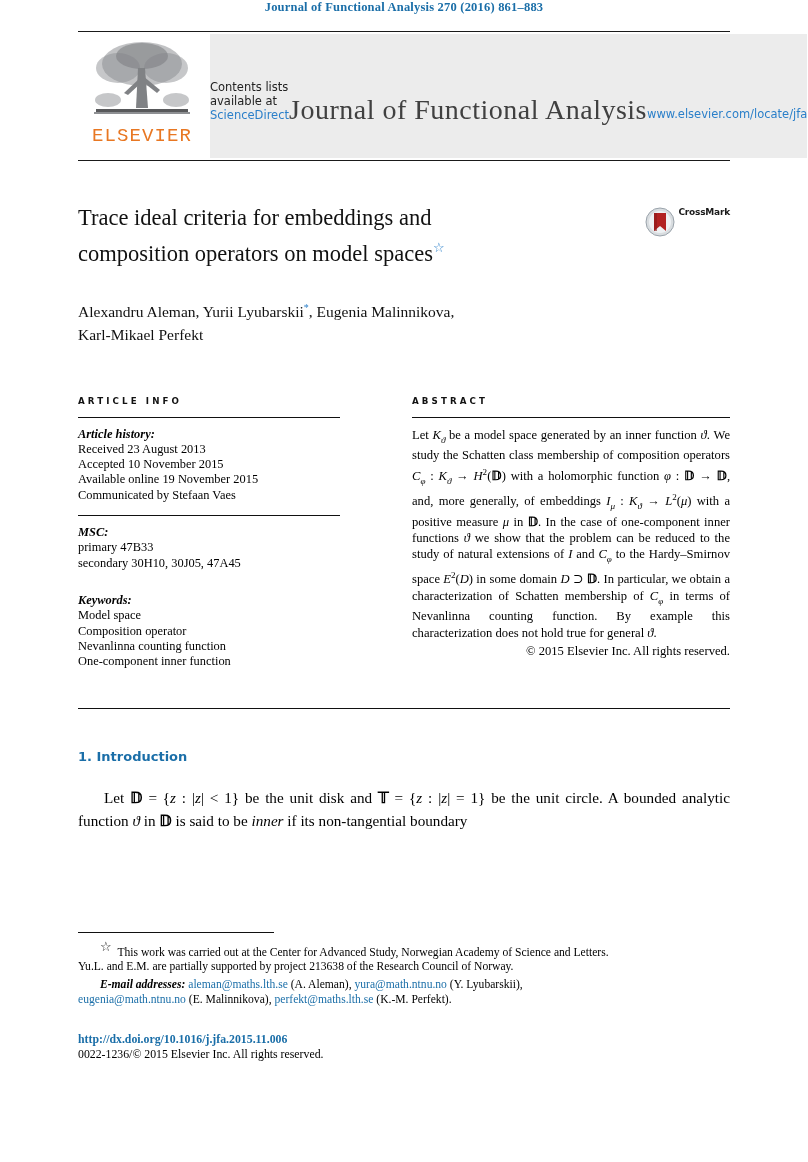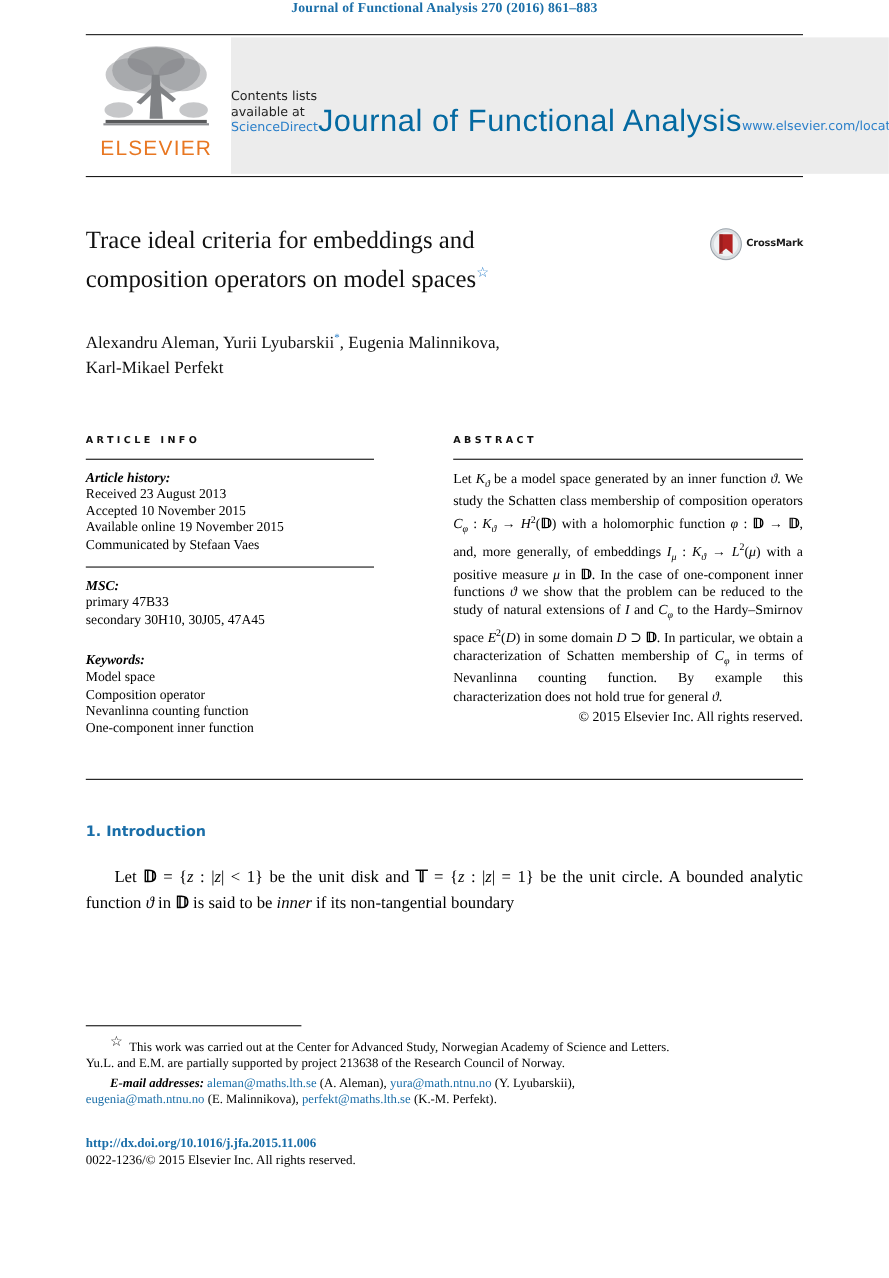--- a/index.html
+++ b/index.html
@@ -53,21 +53,21 @@
     flex: 0 0 128px;
     display: flex;
     flex-direction: column;
     align-items: center;
     justify-content: flex-start;
     padding-top: 4px;
     box-sizing: border-box;
   }
   .tree-svg { display:block; }
   .elsevier-word {
-    font-family: Liberation Sans, sans-serif;
+    font-family: Liberation Mono, monospace;
     color: #E87722;
     font-size: 19px;
     letter-spacing: 1.1px;
     font-weight: normal;
     margin-top: 1px;
   }
   .mast-center {
     flex: 1 1 auto;
     background: #ececec;
     margin: 0 4px;
@@ -78,23 +78,23 @@
     padding-top: 10px;
     box-sizing: border-box;
   }
   .contents-line {
     font-family: "DejaVu Sans", sans-serif;
     font-size: 11.5px;
     color: #222;
   }
   .contents-line a { color: #2a7fc9; text-decoration: none; }
   .journal-name {
-    font-family: Liberation Sans, sans-serif;
+    font-family: Liberation Serif, serif;
     font-size: 28px;
-    color: #0369a1;
+    color: #404040;
     margin-top: 18px;
     letter-spacing: 0.5px;
     white-space: nowrap;
   }
   .journal-url {
     font-family: "DejaVu Sans", sans-serif;
     font-size: 11.5px;
     color: #2a7fc9;
     margin-top: 25px;
   }
@@ -135,21 +135,20 @@
     max-width: 470px;
   }
   .star-sup {
     color: #2a7fc9;
     font-size: 13px;
     vertical-align: super;
   }
   .crossmark {
     flex: 0 0 auto;
     display: flex;
-    align-items: center;
     margin-top: 4px;
   }
   .cm-text {
     font-family: "DejaVu Sans", sans-serif;
     font-size: 9px;
     font-weight: bold;
     color: #1a1a1a;
     margin-left: 3px;
     letter-spacing: -0.2px;
   }

